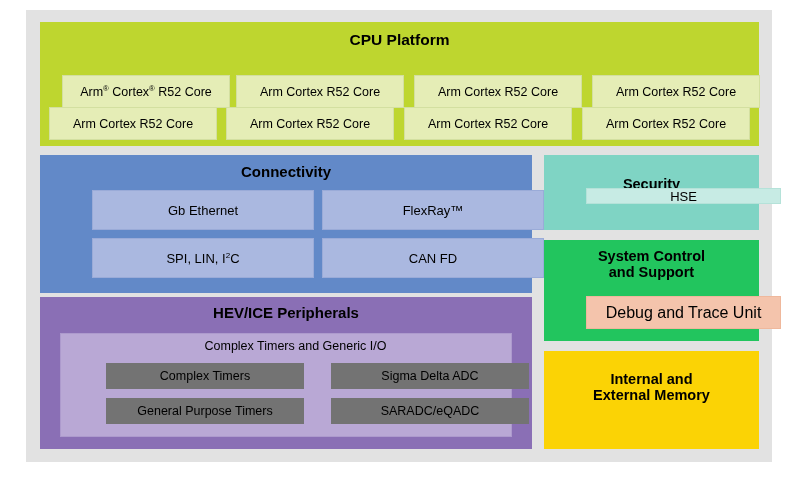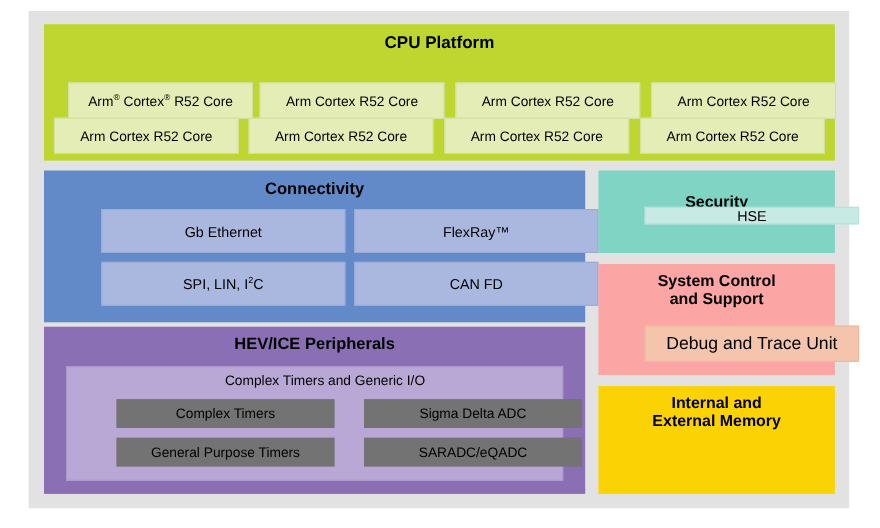--- a/index.html
+++ b/index.html
@@ -166,21 +166,21 @@
     width: 195px;
     height: 16px;
   }
 
   
   #system-control {
     left: 544px;
     top: 240px;
     width: 215px;
     height: 101px;
-    background: #fca5a5;
+    background: #22c55e;
   }
   #system-control .block-title {
     font-size: 14.5px;
     padding-top: 8px;
   }
   #system-control .sub-box {
     background: #f4c4ac;
     border: 1px solid #efb89c;
     font-size: 16px;
     left: 10px;
@@ -192,21 +192,21 @@
   
   #memory {
     left: 544px;
     top: 351px;
     width: 215px;
     height: 98px;
     background: #fbd305;
   }
   #memory .block-title {
     font-size: 14.5px;
-    padding-top: 8px;
+    padding-top: 20px;
   }
   #memory .sub-box {
     background: #fdeda0;
     border: 1px solid #fce589;
     font-size: 13px;
     left: 10px;
     top: 53px;
     width: 195px;
     height: 33px;
   }

